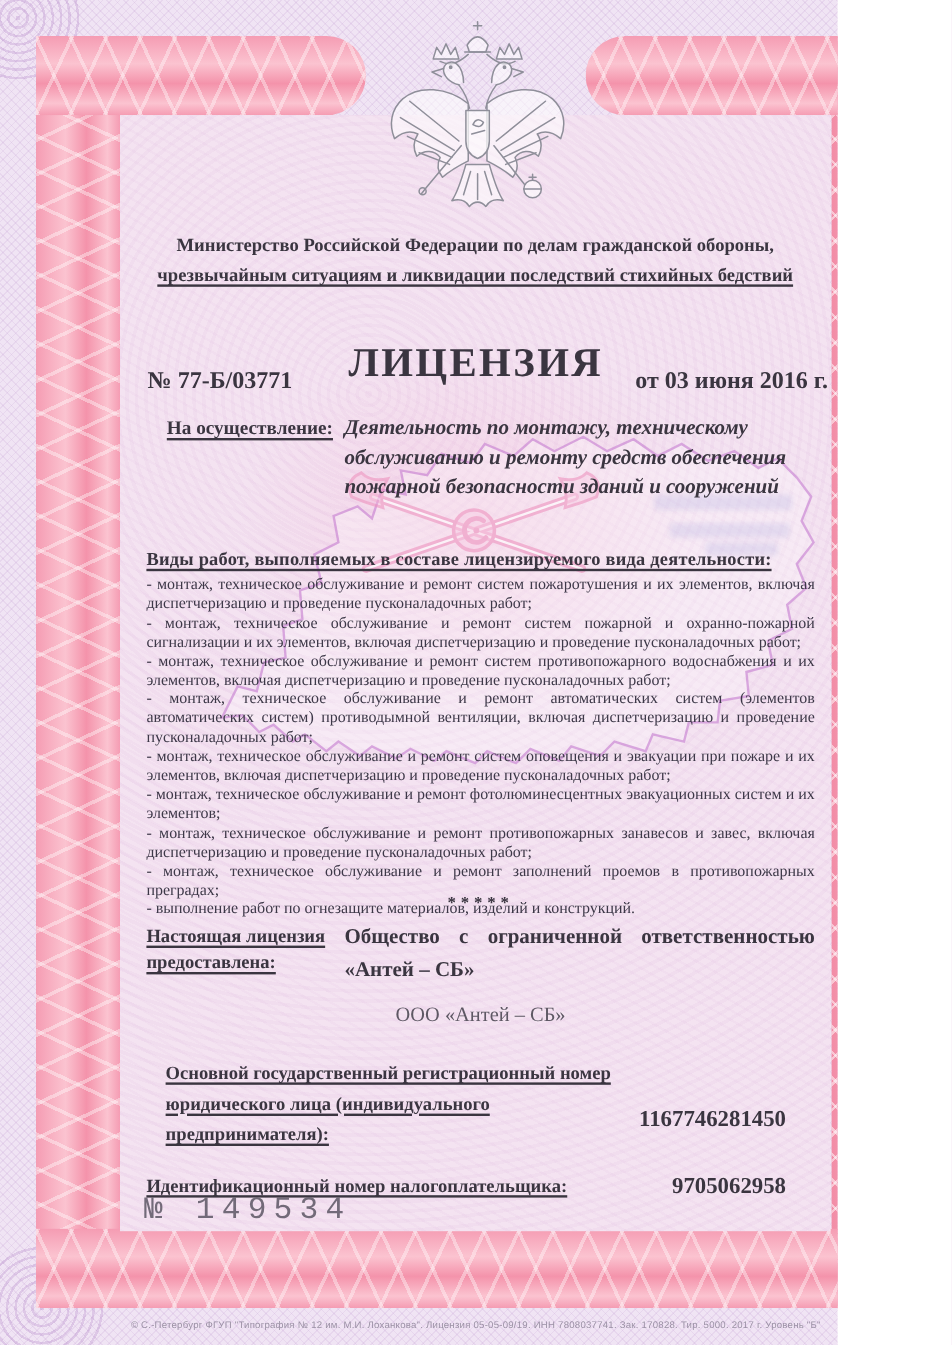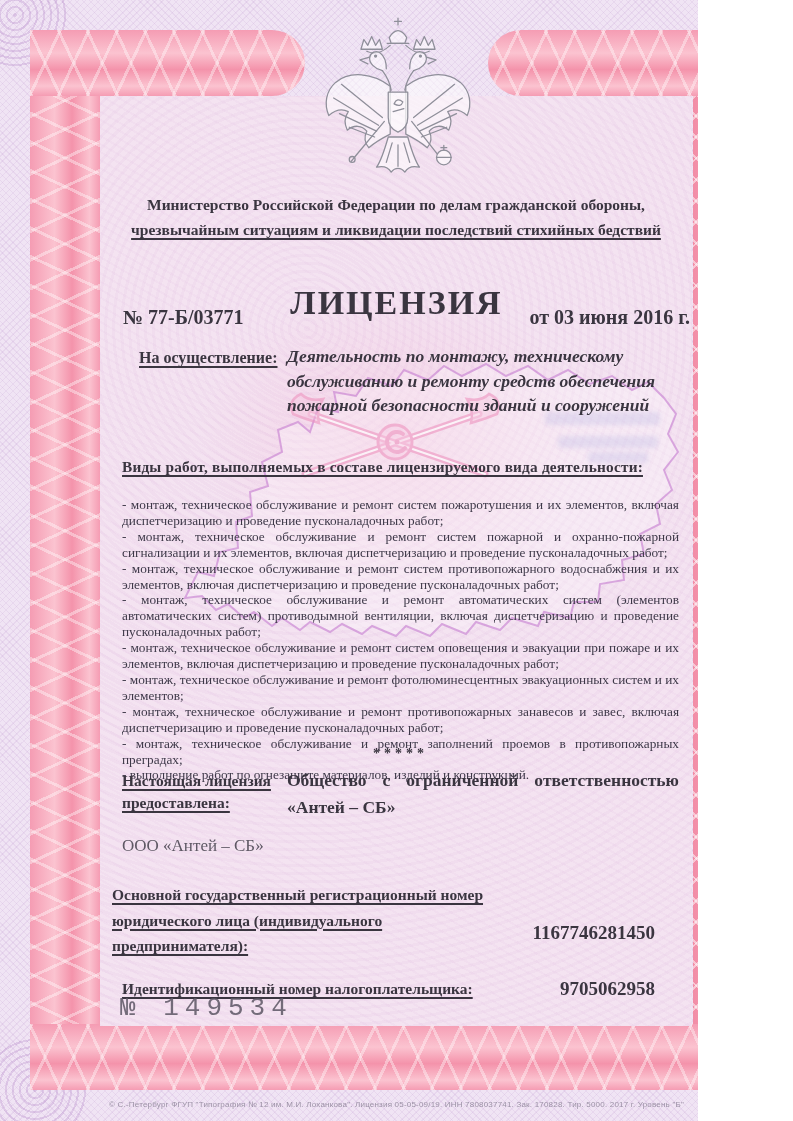--- a/index.html
+++ b/index.html
@@ -44,27 +44,27 @@
   .ghost { position:absolute; background:rgba(142,152,214,.18); filter:blur(2px); border-radius:2px; }
   .u { text-decoration:underline; text-decoration-thickness:1.5px; text-underline-offset:3px; }
   .abs { position:absolute; }
   .ministry { left:96px; top:192px; width:600px; text-align:center; font-weight:bold; font-size:15.5px; line-height:25px; }
   .doc-title { left:0; top:248px; width:793px; text-align:center; font-size:34px; font-weight:bold; letter-spacing:2px;margin-top:36px; }
   .lic-no { left:123px; top:306px; font-weight:bold; font-size:20px;text-align:center; }
   .lic-date { left:470px; top:306px; width:220px; text-align:right; font-weight:bold; font-size:20px; }
   .for-label { left:123px; top:349px; font-weight:bold; font-size:16px;margin-left:16px; }
   .activity { left:287px; top:344px; width:412px; font-style:italic; font-weight:bold; font-size:17.5px; line-height:24.5px; }
   .works-head { left:122px; top:458px; font-weight:bold; font-size:15.3px; letter-spacing:.2px; }
-  .works-list { left:122px; top:479px; width:557px;margin-top:18px; }
+  .works-list { left:122px; top:479px; width:557px; }
   .works-list p { margin:0; font-size:13.3px; line-height:15.9px; text-align:justify; color:#3d3848; }
   .stars { left:122px; top:746px; width:557px; text-align:center; font-weight:bold; font-size:14px; letter-spacing:4px; }
   .grantee-label { left:122px; top:770px; width:165px; font-weight:bold; font-size:15.5px; line-height:22px; }
   .grantee-name { left:287px; top:767px; width:392px; font-weight:bold; font-size:17.5px; line-height:27px; text-align:justify; }
-  .grantee-short { left:122px; top:836px; width:557px; font-size:17px; color:#5e5864; }
-  .ogrn-label { left:112px; top:882px; width:372px; font-weight:bold; font-size:15.5px; line-height:25.5px; }
+  .grantee-short { left:122px; top:836px; width:557px; text-align:center; font-size:17px; color:#5e5864; }
+  .ogrn-label { left:138px; top:882px; width:372px; font-weight:bold; font-size:15.5px; line-height:25.5px; }
   .ogrn-value { left:445px; top:922px; width:210px; text-align:right; font-weight:bold; font-size:19px; }
   .inn-label { left:122px; top:980px; font-weight:bold; font-size:15.5px; }
   .inn-value { left:445px; top:978px; width:210px; text-align:right; font-weight:bold; font-size:19px; }
   .serial { left:106px; top:993px; font-family:"Liberation Mono","DejaVu Sans Mono",monospace; font-size:26px; letter-spacing:6px; color:rgba(92,86,100,.85);padding-left:14px; }
   .fineprint { left:0; top:1100px; width:793px; text-align:center; font-size:8px; font-family:"Liberation Sans",sans-serif; color:#9b91a5; letter-spacing:.2px; }
 </style>
 </head>
 <body>
 
 <div class="page">

